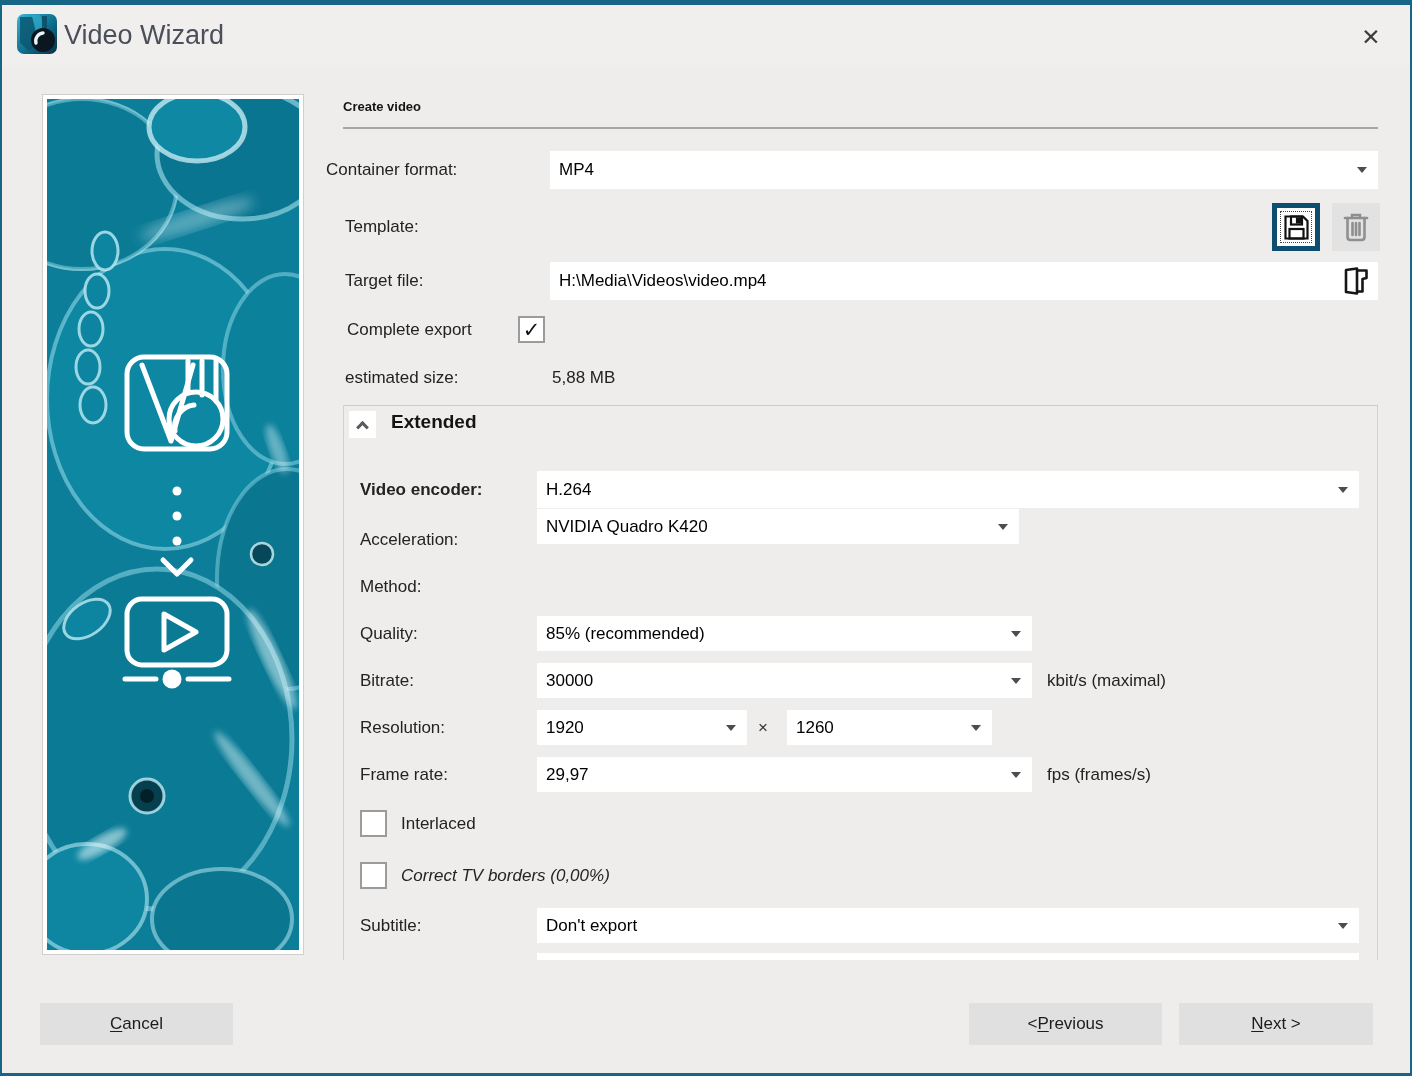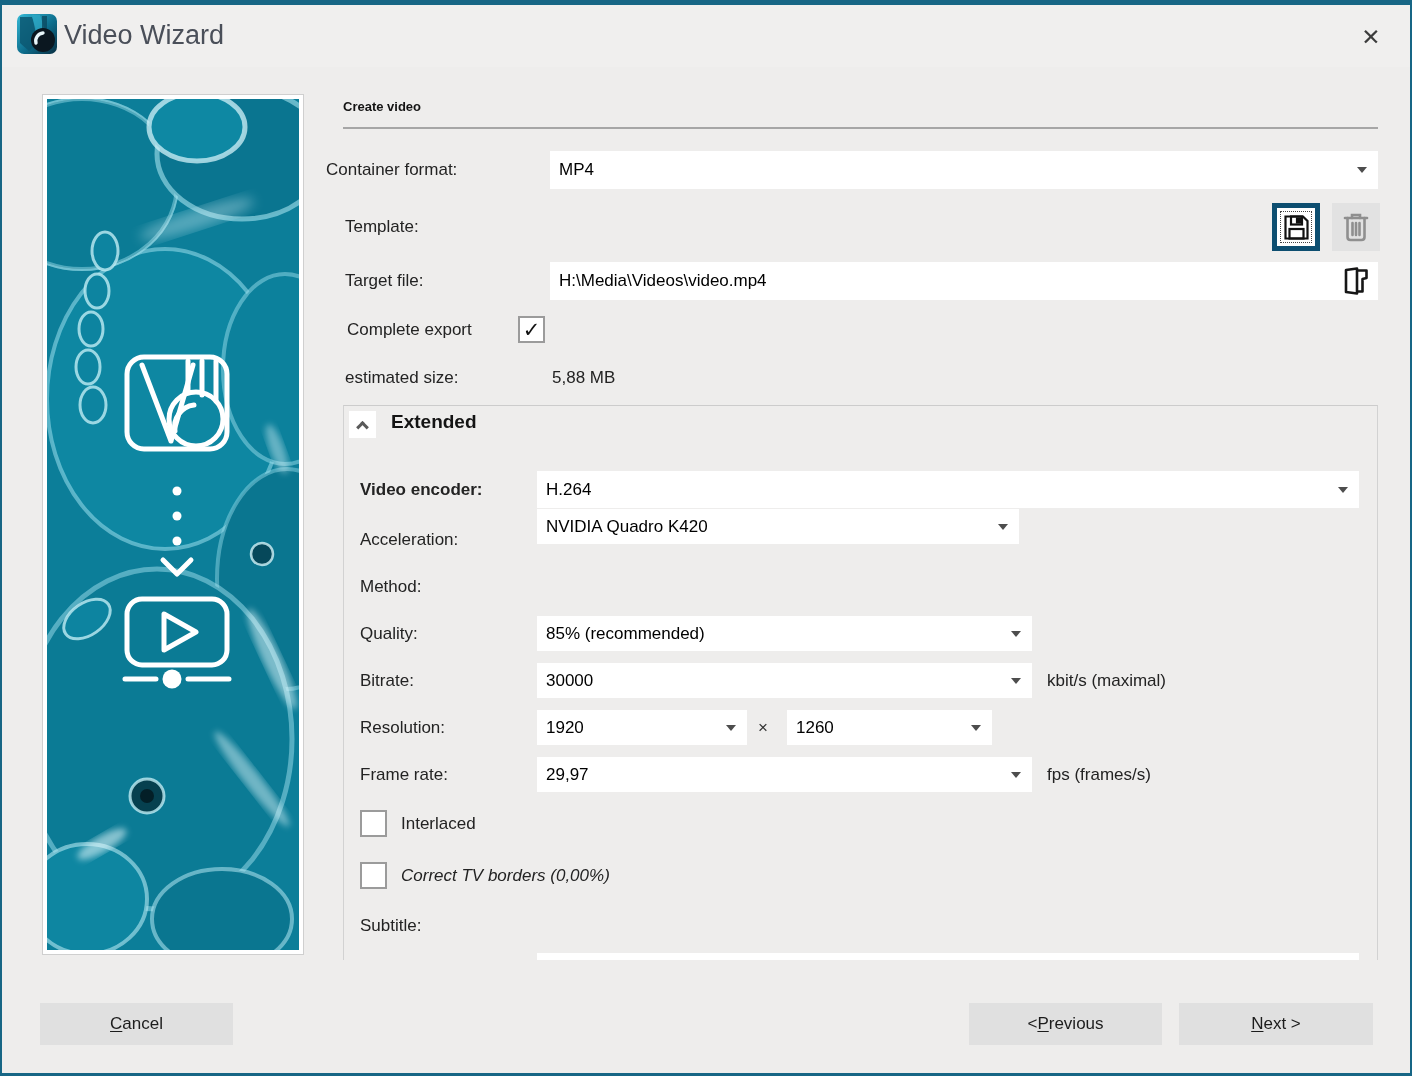--- a/index.html
+++ b/index.html
@@ -287,20 +287,24 @@
   </div>
   <div class="unit" style="left:1045px; top:752px;">fps (frames/s)</div>
 
   <div class="checkbox" style="left:358px; top:805px;"></div>
   <div class="f-label" style="left:399px; top:802px; height:33px;">Interlaced</div>
 
   <div class="checkbox" style="left:358px; top:857px;"></div>
   <div class="f-label" style="left:399px; top:854px; height:33px;font-style:italic;">Correct TV borders (0,00%)</div>
 
   <div class="f-label" style="left:358px; top:903px; height:35px;">Subtitle:</div>
+  <div class="combo" style="left:535px; top:903px; width:822px; height:35px;">
+    <span>Don't export</span>
+    <span class="dd-arrow"></span>
+  </div>
 
   <div class="cutoff-row"></div>
 
   <div class="push-btn" style="left:38px; width:193px;">
     <span></span>
       <span class="mn">C</span>
       <span>ancel</span>
   </div>
   <div class="push-btn" style="left:967px; width:193px;">
     <span>&lt; </span>

